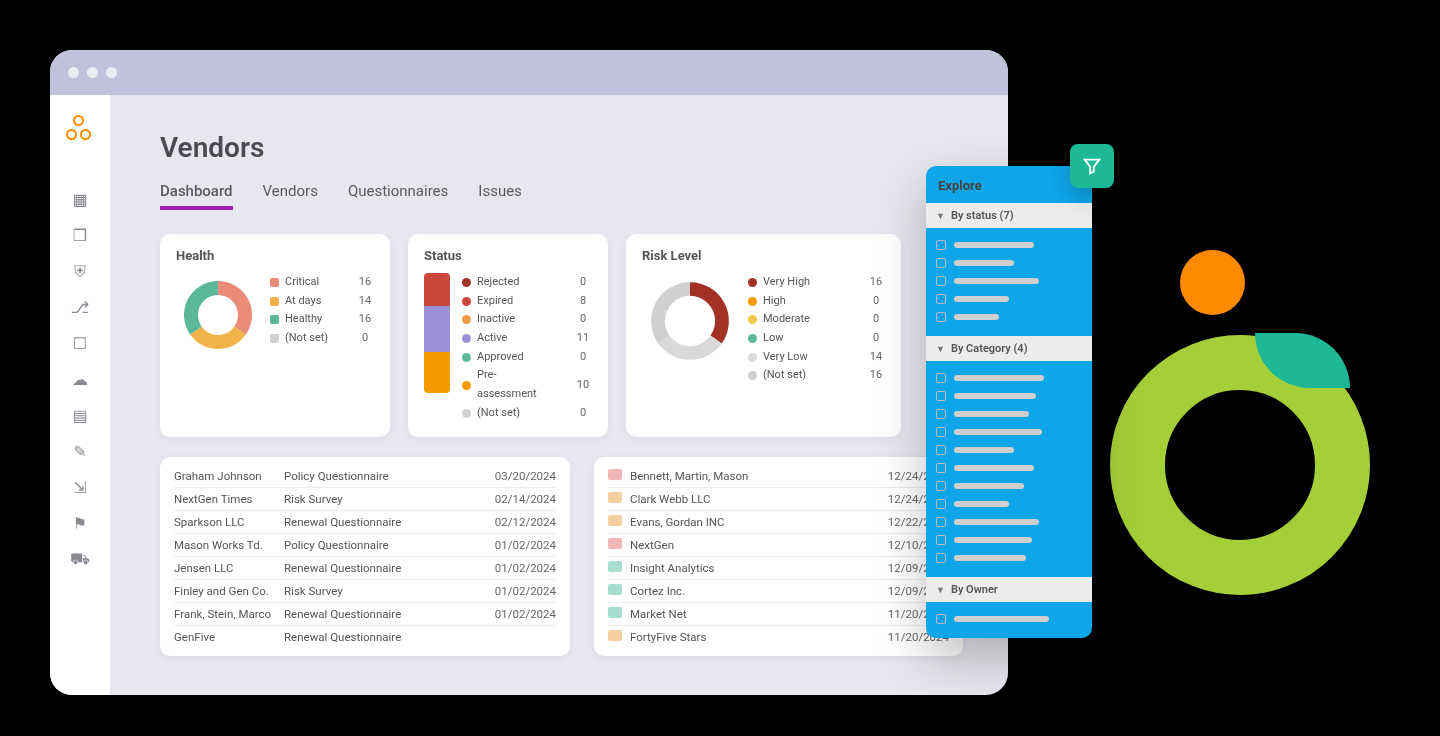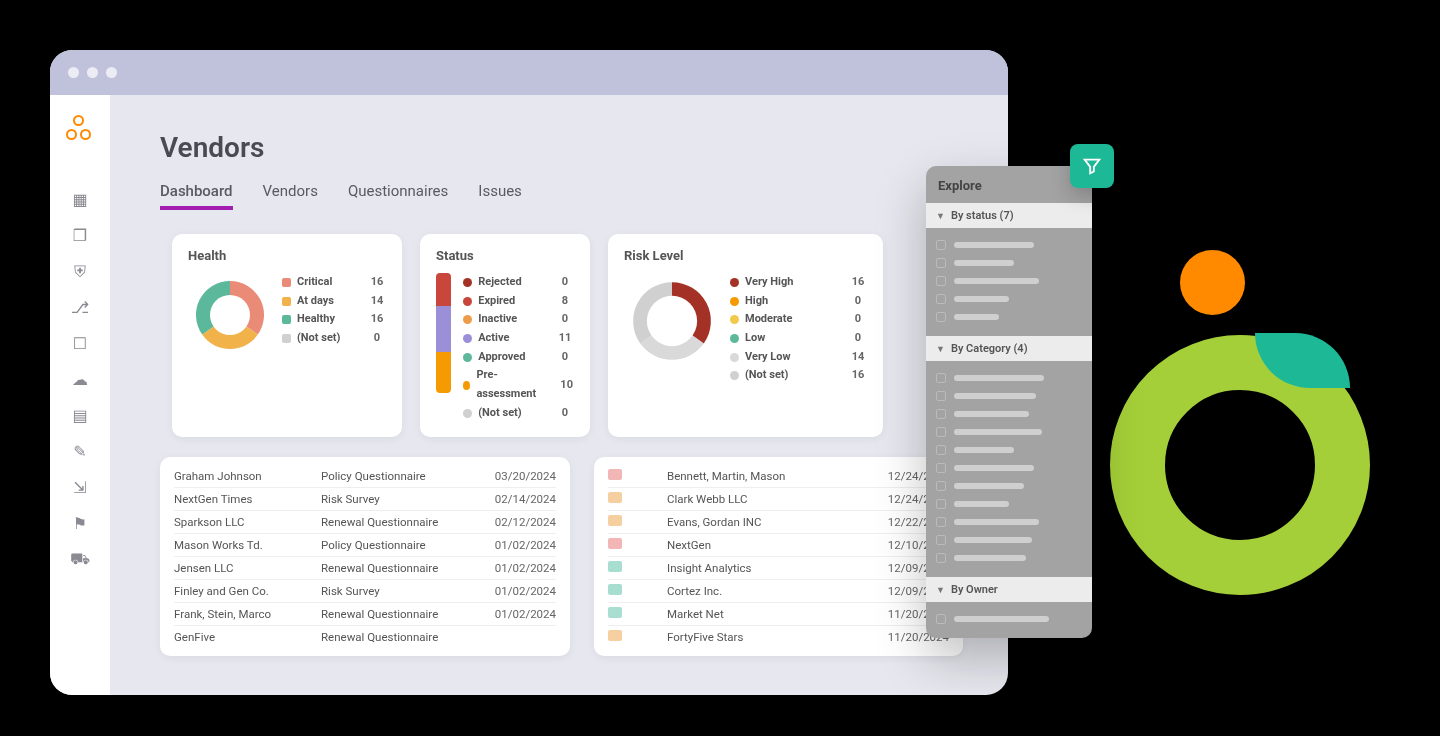--- a/index.html
+++ b/index.html
@@ -79,54 +79,54 @@
   .tab { padding-bottom: 6px; cursor:pointer; }
   .tab.active { border-bottom: 4px solid #a21caf; font-weight: 500; }
 
   .cards-row { display:flex; gap: 18px; margin-bottom: 20px; }
   .card {
     background:#fff; border-radius:10px; padding: 14px 16px;
     box-shadow: 0 2px 8px rgba(0,0,0,.06);
   }
   .card-title { font-size:13px; font-weight:700; color:#555; margin-bottom:10px; }
 
-  .health-card { width: 230px; margin-left: 12px; }
-  .status-card { width: 170px; }
+  .health-card { width: 230px; }
+  .status-card { width: 200px; }
   .risk-card  { width: 275px; }
 
   .donut-wrap { display:flex; align-items:flex-start; gap:10px; }
   .legend { font-size: 11px; color:#555; }
-  .legend-row { display:flex; align-items:center; gap:18px; line-height:1.7; justify-content: space-between; font-weight: bold; }
+  .legend-row { display:flex; align-items:center; gap:18px; line-height:1.7; justify-content: space-between; }
   .legend-row .lbl { display:flex; align-items:center; gap:6px; }
   .sw { width:9px;height:9px;border-radius:50%; display:inline-block; }
   .sw.sq { border-radius:2px; }
   .val { width: 18px; text-align:center; color:#666; }
 
   .stack-bar { width: 26px; height: 120px; border-radius:4px; overflow:hidden; display:flex; flex-direction:column; }
 
   .tables-row { display:flex; gap: 24px; }
   .table-block { flex:1; }
   .table-title { font-size:13px; font-weight:700; color:#444; margin: 6px 0 8px; }
   .table-card { background:#fff; border-radius:10px; padding:8px 14px; box-shadow:0 2px 8px rgba(0,0,0,.06); }
-  .trow { display:flex; font-size:11.5px; color:#555; padding:4px 0; border-bottom:1px solid #eee;gap:37px; }
+  .trow { display:flex; font-size:11.5px; color:#555; padding:4px 0; border-bottom:1px solid #eee; }
   .trow:last-child{border-bottom:none;}
   .c-name{ width: 110px; }
   .c-q   { flex:1; }
   .c-date{ width: 70px; text-align:right; color:#666; }
   .r-ico { width:22px; }
   .r-ico span{ display:inline-block;width:14px;height:11px;border-radius:2px; }
   .r-name{ flex:1; }
   .r-date{ width:72px; text-align:right; color:#666; }
 
   
   .explore {
     position:absolute;
     left: 926px; top: 166px;
     width: 166px;
-    background:#a3a3a3; border-radius:10px;
+    background:#0ea5e9; border-radius:10px;
     box-shadow: 0 20px 50px rgba(0,0,0,.25);
     z-index: 3;
     font-size: 12px;
   }
   .explore-head { padding:12px 12px 10px; font-weight:700; color:#444; font-size:13px; }
   .filter-btn {
     position:absolute; right:-22px; top:-22px;
     width:44px;height:44px;background:#1db996;border-radius:8px;
     display:flex;align-items:center;justify-content:center; color:#fff;
     box-shadow: 0 8px 20px rgba(0,0,0,.2);

